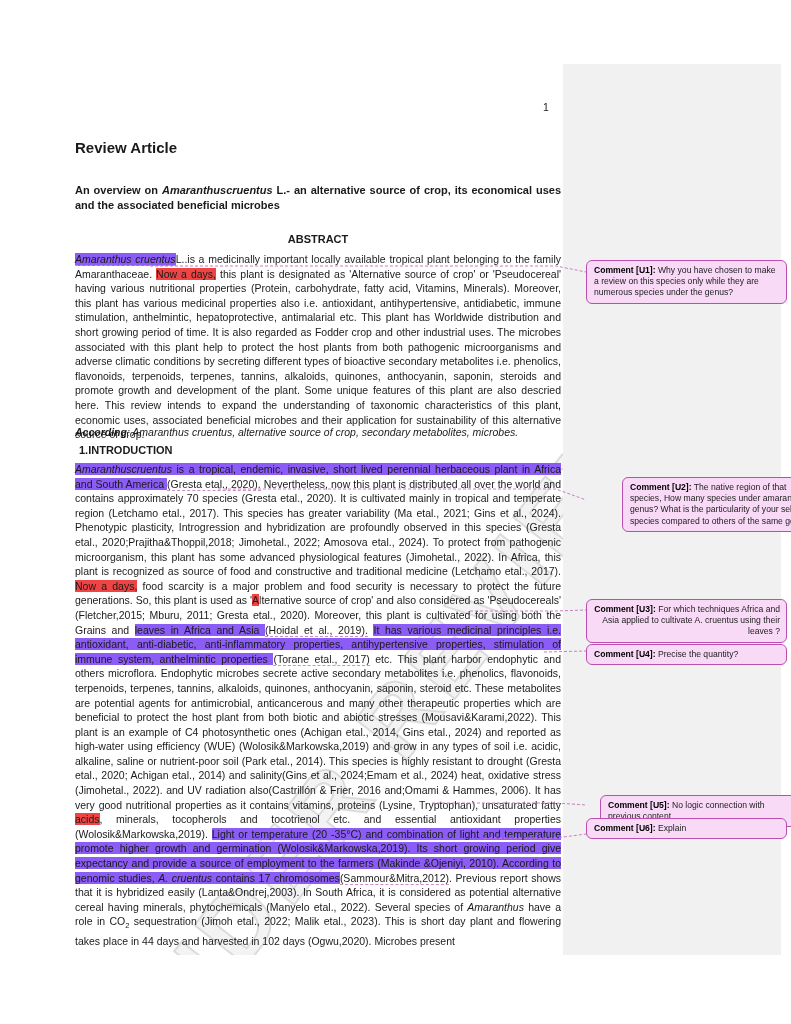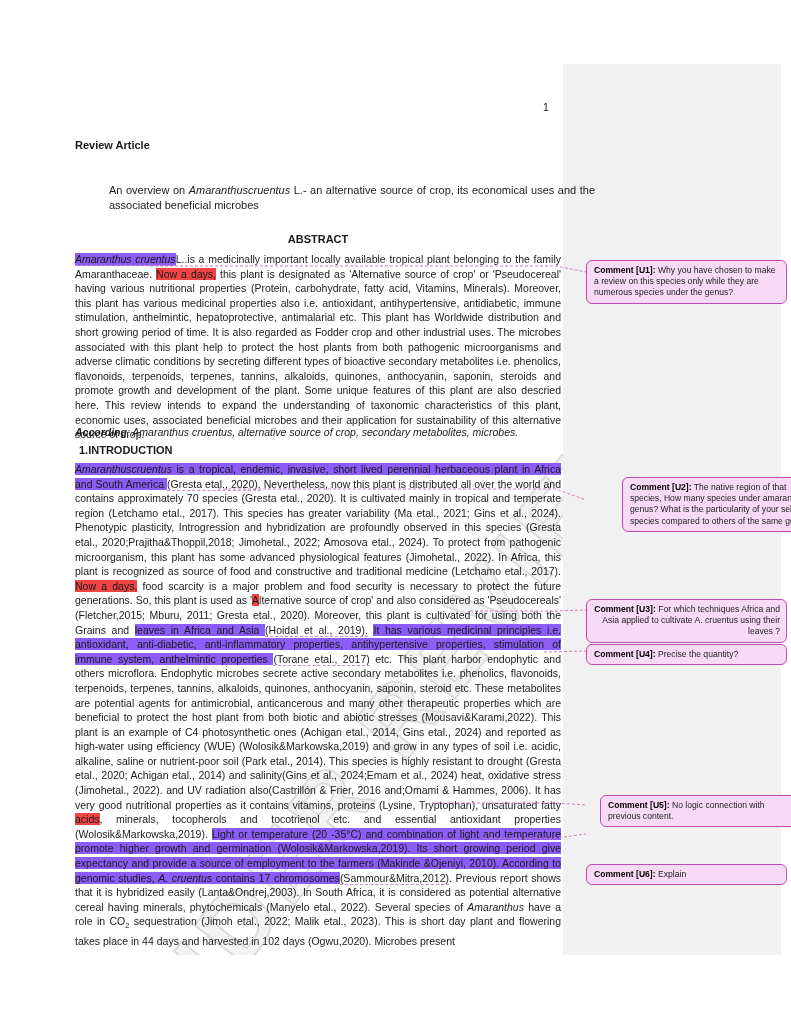--- a/index.html
+++ b/index.html
@@ -20,22 +20,22 @@
     position:absolute;left:-90px;top:520px;width:1100px;
     font-size:96px;font-weight:bold;letter-spacing:8px;white-space:nowrap;
     color:rgba(140,140,140,0.10);
     -webkit-text-stroke:2px rgba(140,140,140,0.26);
     transform:rotate(-52deg);transform-origin:center center;
   }
   .page-number{
     position:absolute;left:543px;top:101px;font-size:10.5px;z-index:2;
   }
   .main-col{position:absolute;left:75px;width:486px;z-index:2;}
-  .article-type{top:139px;font-weight:bold;font-size:11px;}
-  .article-title{top:183px;font-weight:normal;font-size:11px;line-height:14.8px;text-align:justify;margin-left:34px;}
+  .article-type{top:139px;font-weight:bold;font-size:15px;}
+  .article-title{top:183px;font-weight:bold;font-size:11px;line-height:14.8px;text-align:justify;}
   .abstract-heading{top:233px;font-weight:bold;font-size:11px;text-align:center;}
   .body-par{
     font-size:10.5px;line-height:14.6px;text-align:justify;
   }
   .abstract-par{top:252px;}
   .keywords-line{top:426px;font-size:10.5px;}
   .intro-heading{top:444px;font-weight:bold;font-size:11px;padding-left:4px;}
   .intro-par{top:462px;}
   .seg-pink{background:#8b5cf6;}
   .seg-yellow{background:#ef4444;}
@@ -84,21 +84,21 @@
 </div>
 <div class="comment-box" style="top:599px;text-align:right;">
   <span class="c-label">Comment [U3]:</span><span> For which techniques Africa and Asia applied to cultivate A. cruentus using their leaves ?</span>
 </div>
 <div class="comment-box" style="top:644px;">
   <span class="c-label">Comment [U4]:</span><span> Precise the quantity?</span>
 </div>
 <div class="comment-box" style="top:795px;margin-left:14px;">
   <span class="c-label">Comment [U5]:</span><span> No logic connection with previous content.</span>
 </div>
-<div class="comment-box" style="top:864px;">
+<div class="comment-box" style="top:818px;">
   <span class="c-label">Comment [U6]:</span><span> Explain</span>
 </div>
 
 <svg class="connector-svg" width="791" height="1024">
   <path d="M150 266 L556 266 L586 272" stroke="#c97fc0" stroke-width="1" fill="none" stroke-dasharray="3 2"></path>
   <path d="M218 489 L556 489 L586 500" stroke="#c97fc0" stroke-width="1" fill="none" stroke-dasharray="3 2"></path>
   <path d="M470 611 L556 611 L586 610" stroke="#c97fc0" stroke-width="1" fill="none" stroke-dasharray="3 2"></path>
   <path d="M544 652 L586 651" stroke="#c97fc0" stroke-width="1" fill="none" stroke-dasharray="3 2"></path>
   <path d="M432 803 L556 803 L586 805" stroke="#c97fc0" stroke-width="1" fill="none" stroke-dasharray="3 2"></path>
   <path d="M484 838 L556 838 L586 834" stroke="#c97fc0" stroke-width="1" fill="none" stroke-dasharray="3 2"></path>

